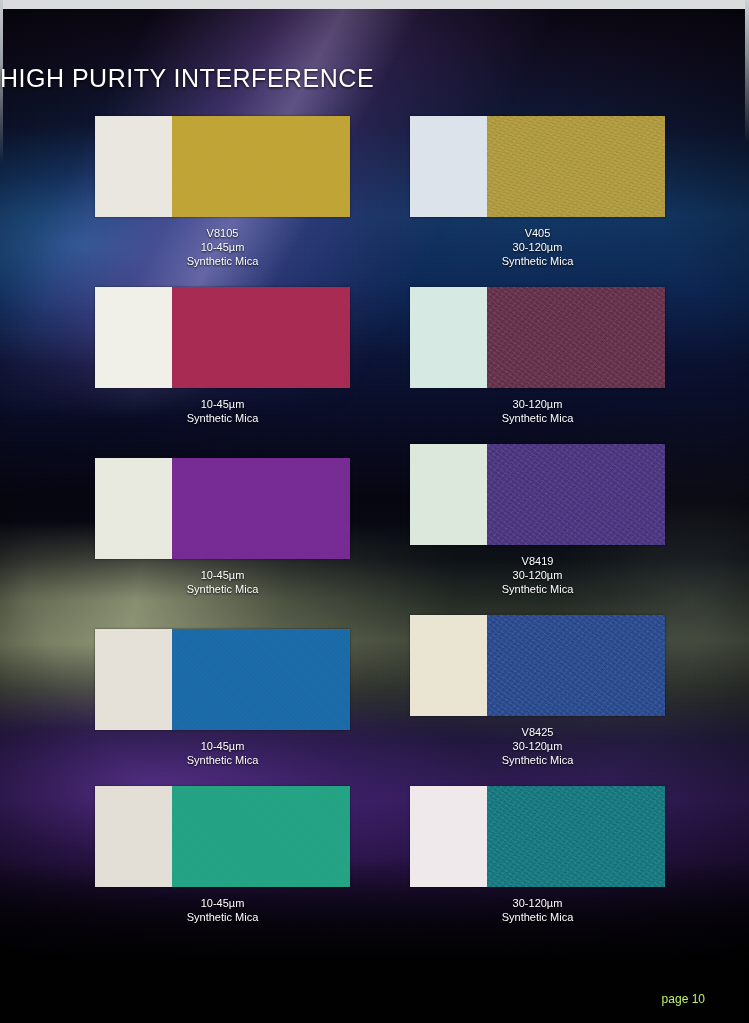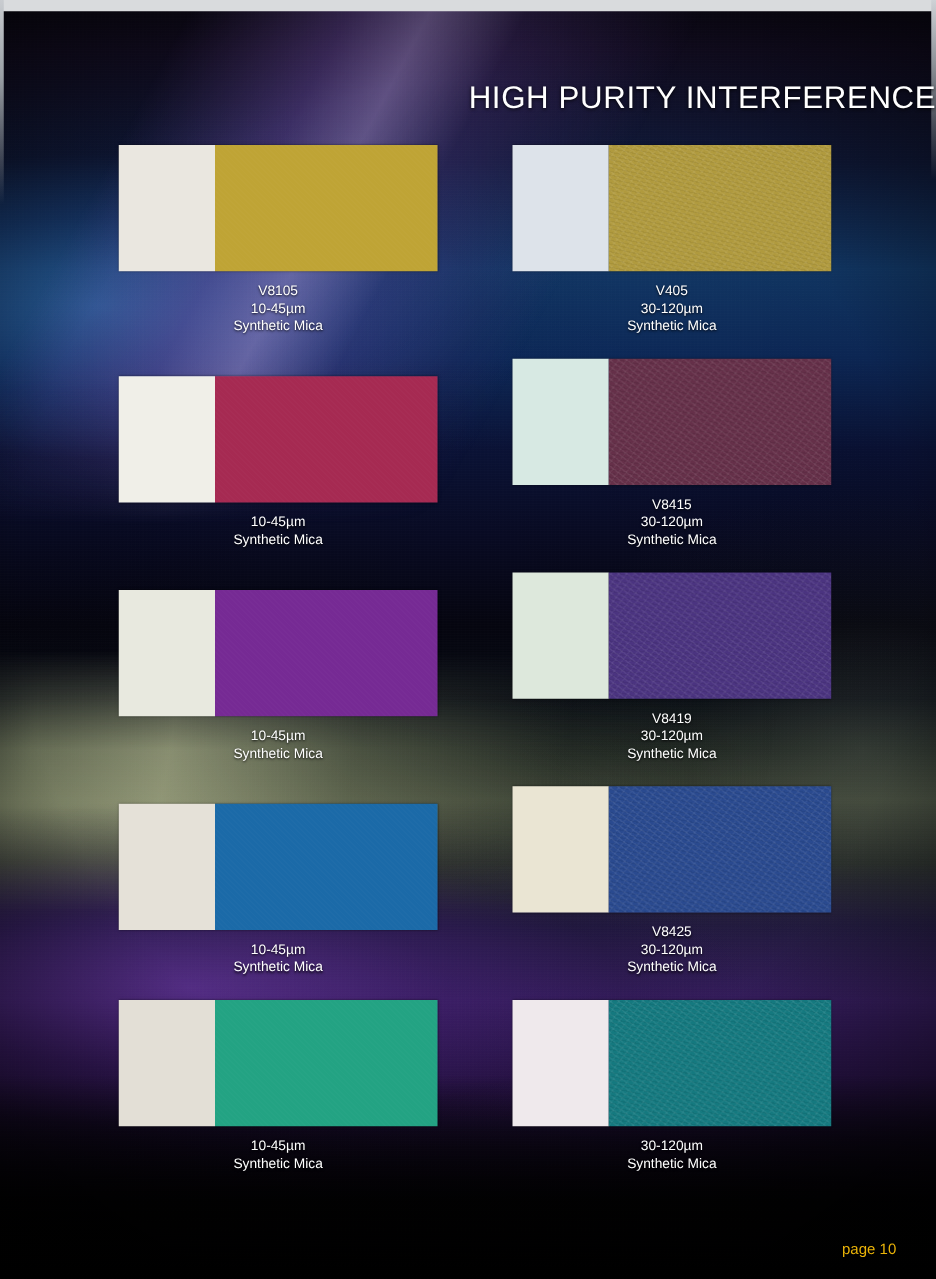--- a/index.html
+++ b/index.html
@@ -143,21 +143,21 @@
   
   .content {
     position: absolute;
     inset: 0;
   }
   .page-title {
     position: absolute;
     top: 64px;
     left: 0;
     width: 749px;
-    text-align: right;
+    text-align: left;
     color: #ffffff;
     font-size: 25px;
     letter-spacing: 0.5px;
     font-weight: 400;
     text-shadow: 0 1px 3px rgba(0,0,0,0.85);
   }
 
   .grid {
     position: absolute;
     top: 116px;
@@ -214,23 +214,23 @@
     color: #ffffff;
     font-size: 11px;
     line-height: 14px;
     text-shadow: 0 1px 2px rgba(0,0,0,0.9);
   }
   .caption div {
     white-space: nowrap;
   }
   .page-number {
     position: absolute;
-    right: 32px;
+    right: 44px;
     bottom: 17px;
-    color: #eab308;
+    color: #bef264;
     font-size: 12px;
     text-shadow: 0 1px 2px rgba(0,0,0,0.9);
   }
 </style>
 </head>
 <body>
 
 <div id="page">
 
   <div class="bg-layer bg-base"></div>
@@ -284,21 +284,20 @@
               <div>10-45µm</div>
               <div>Synthetic Mica</div>
             </div>
           </div>
           <div class="cell">
             <div class="swatch">
               <div class="half-light" style="background: rgb(215, 233, 227);"></div>
               <div class="half-color sparkle" style="background: rgb(101, 48, 73);"></div>
             </div>
             <div class="caption">
-              <div>V8415</div>
               <div>30-120µm</div>
               <div>Synthetic Mica</div>
             </div>
           </div>
         </div>
         <div class="row">
           <div class="cell">
             <div class="swatch">
               <div class="half-light" style="background: rgb(232, 233, 223);"></div>
               <div class="half-color fine" style="background: rgb(118, 42, 148);"></div>

